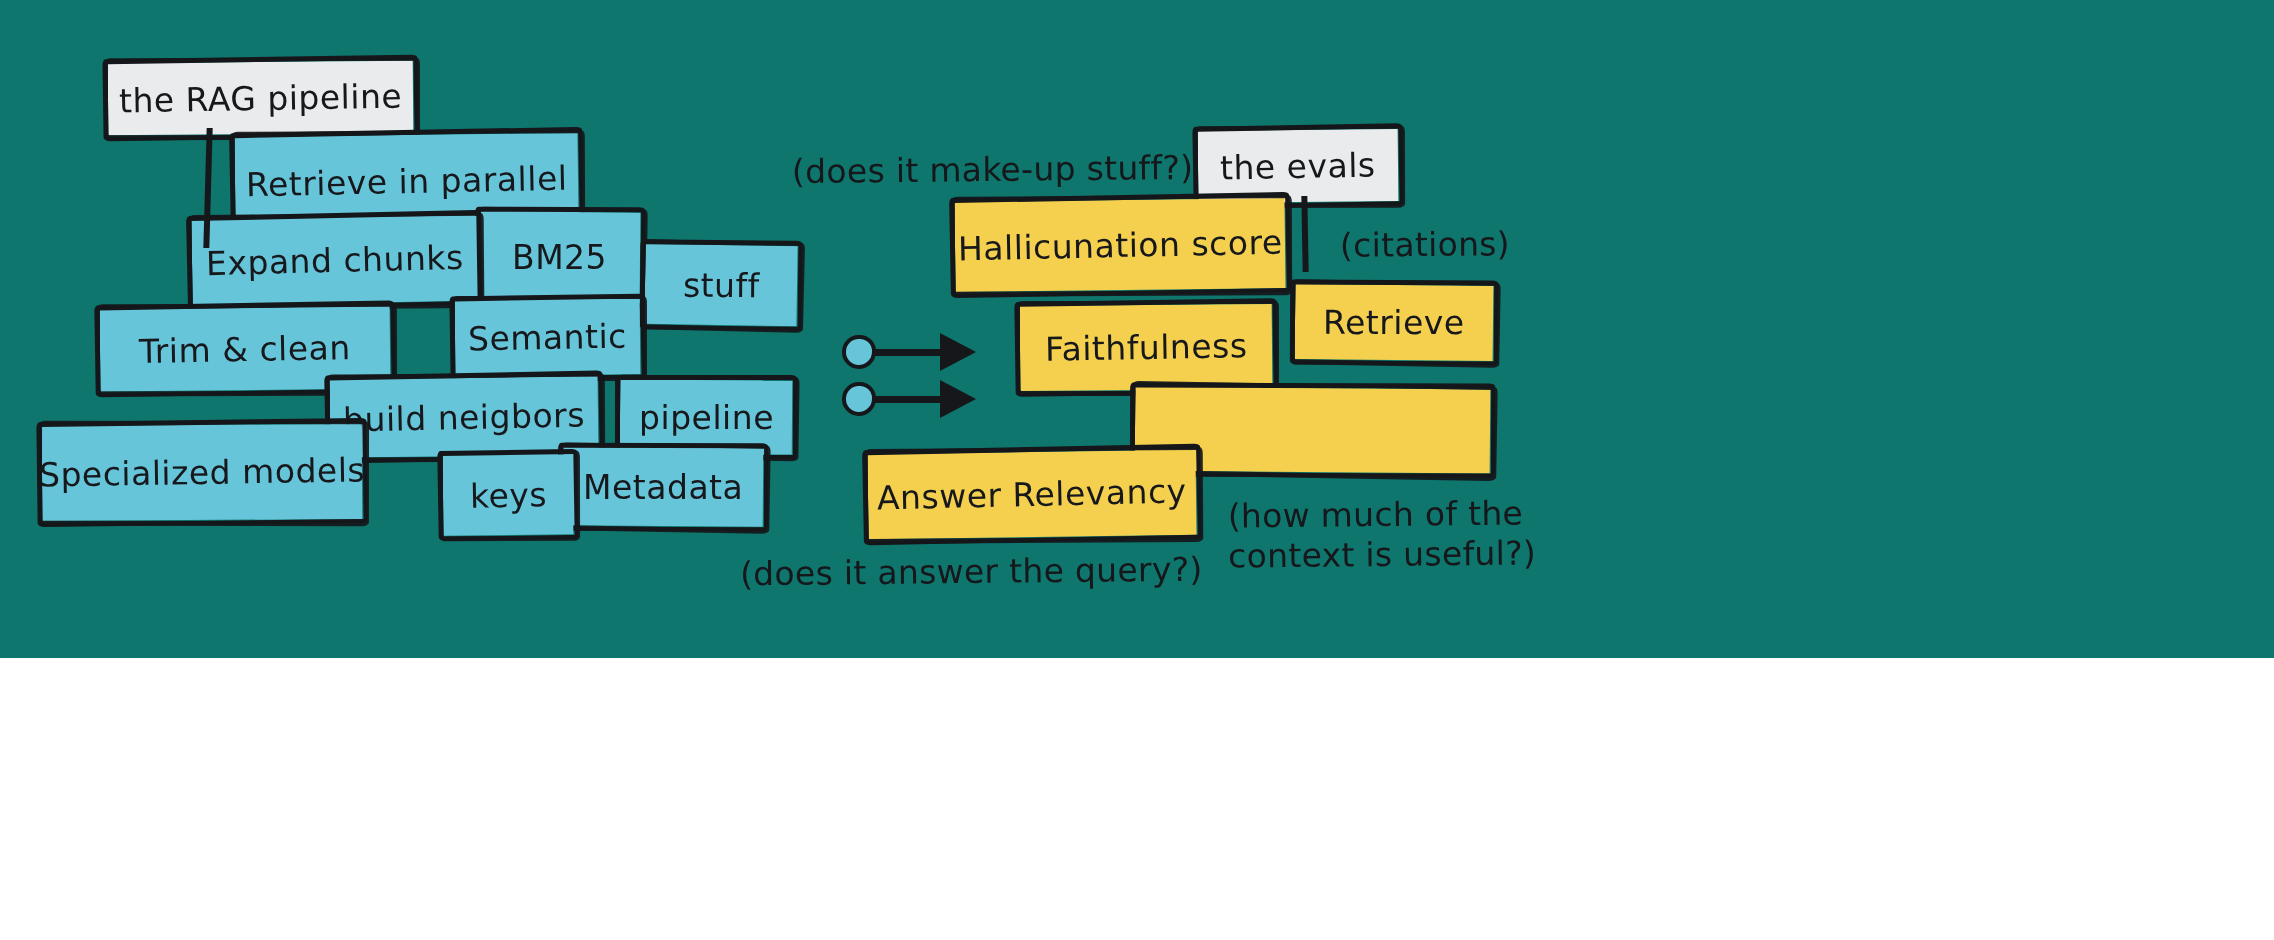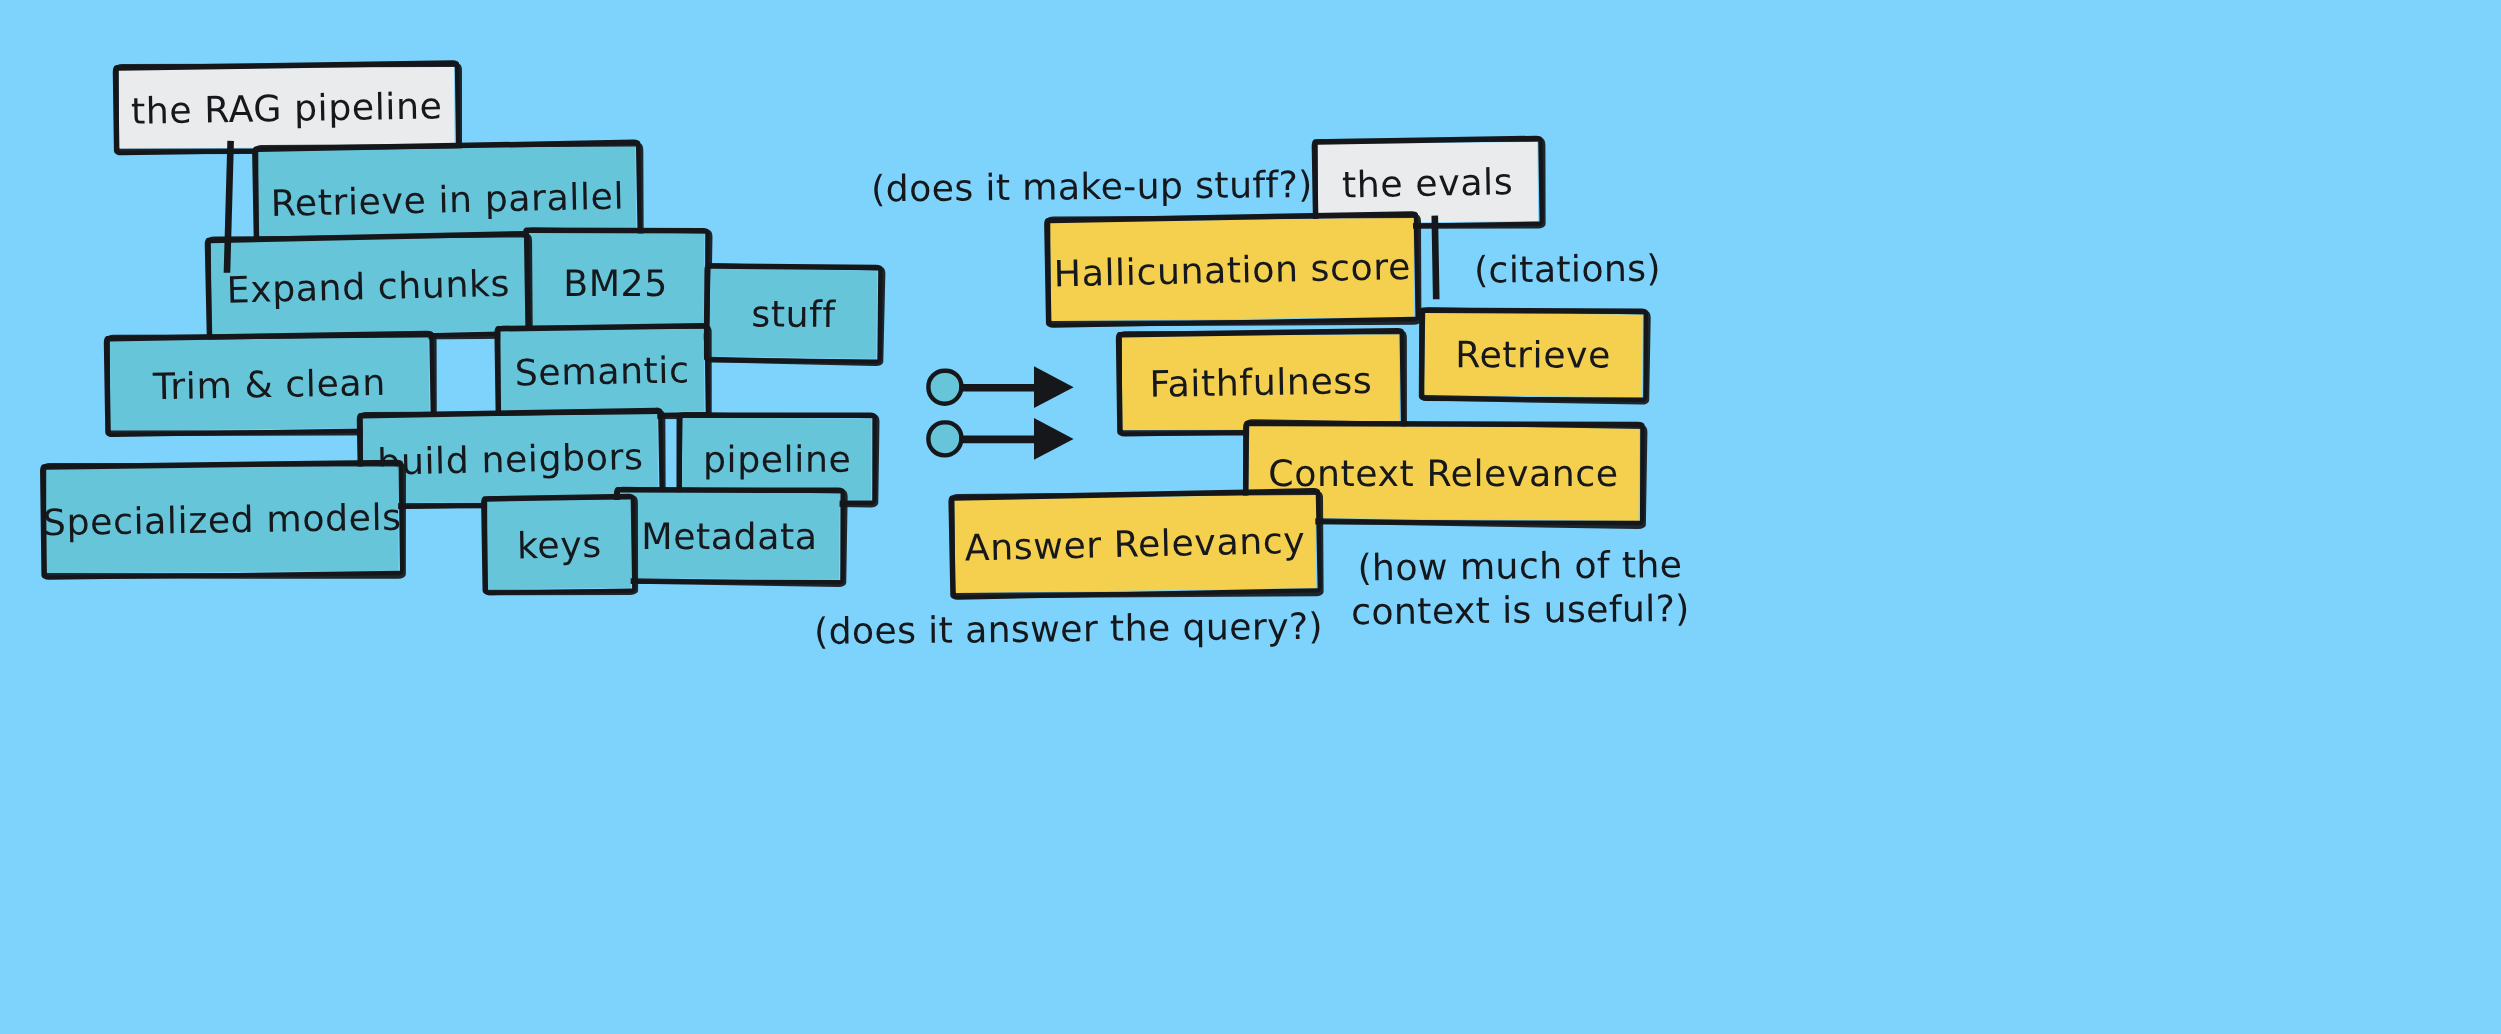--- a/index.html
+++ b/index.html
@@ -10,23 +10,22 @@
   body {
     width: 2274px;
     height: 940px;
     overflow: hidden;
     font-family: "DejaVu Sans", sans-serif;
     position: relative;
   }
   #canvas {
     position: relative;
     width: 2274px;
-    height: 940px;
-    background: #7dd3fc;
-    text-align: center;
+    height: 658px;
+    background: #0f766e;
   }
 
   
   .note {
     position: absolute;
     box-sizing: border-box;
     display: flex;
     align-items: center;
     justify-content: center;
     color: #16181c;
@@ -233,21 +232,20 @@
     <span class="fill"></span>
     <span class="edge1"></span>
     <span class="edge2"></span>
     <span class="lbl">Faithfulness</span>
   </div>
 
   <div class="note yellow" style="left:1135px; top:388px; width:355px; height:84px; font-size:33px; transform:rotate(0.5deg);">
     <span class="fill"></span>
     <span class="edge1"></span>
     <span class="edge2"></span>
-    <span class="lbl">Context Relevance</span>
   </div>
 
   <div class="note yellow" style="left:868px; top:452px; width:328px; height:85px; font-size:33px; transform:rotate(-0.8deg);">
     <span class="fill"></span>
     <span class="edge1"></span>
     <span class="edge2"></span>
     <span class="lbl">Answer Relevancy</span>
   </div>
 
   <div class="arrow-row" style="left:842px; top:335px; width:140px; height:85px;">

